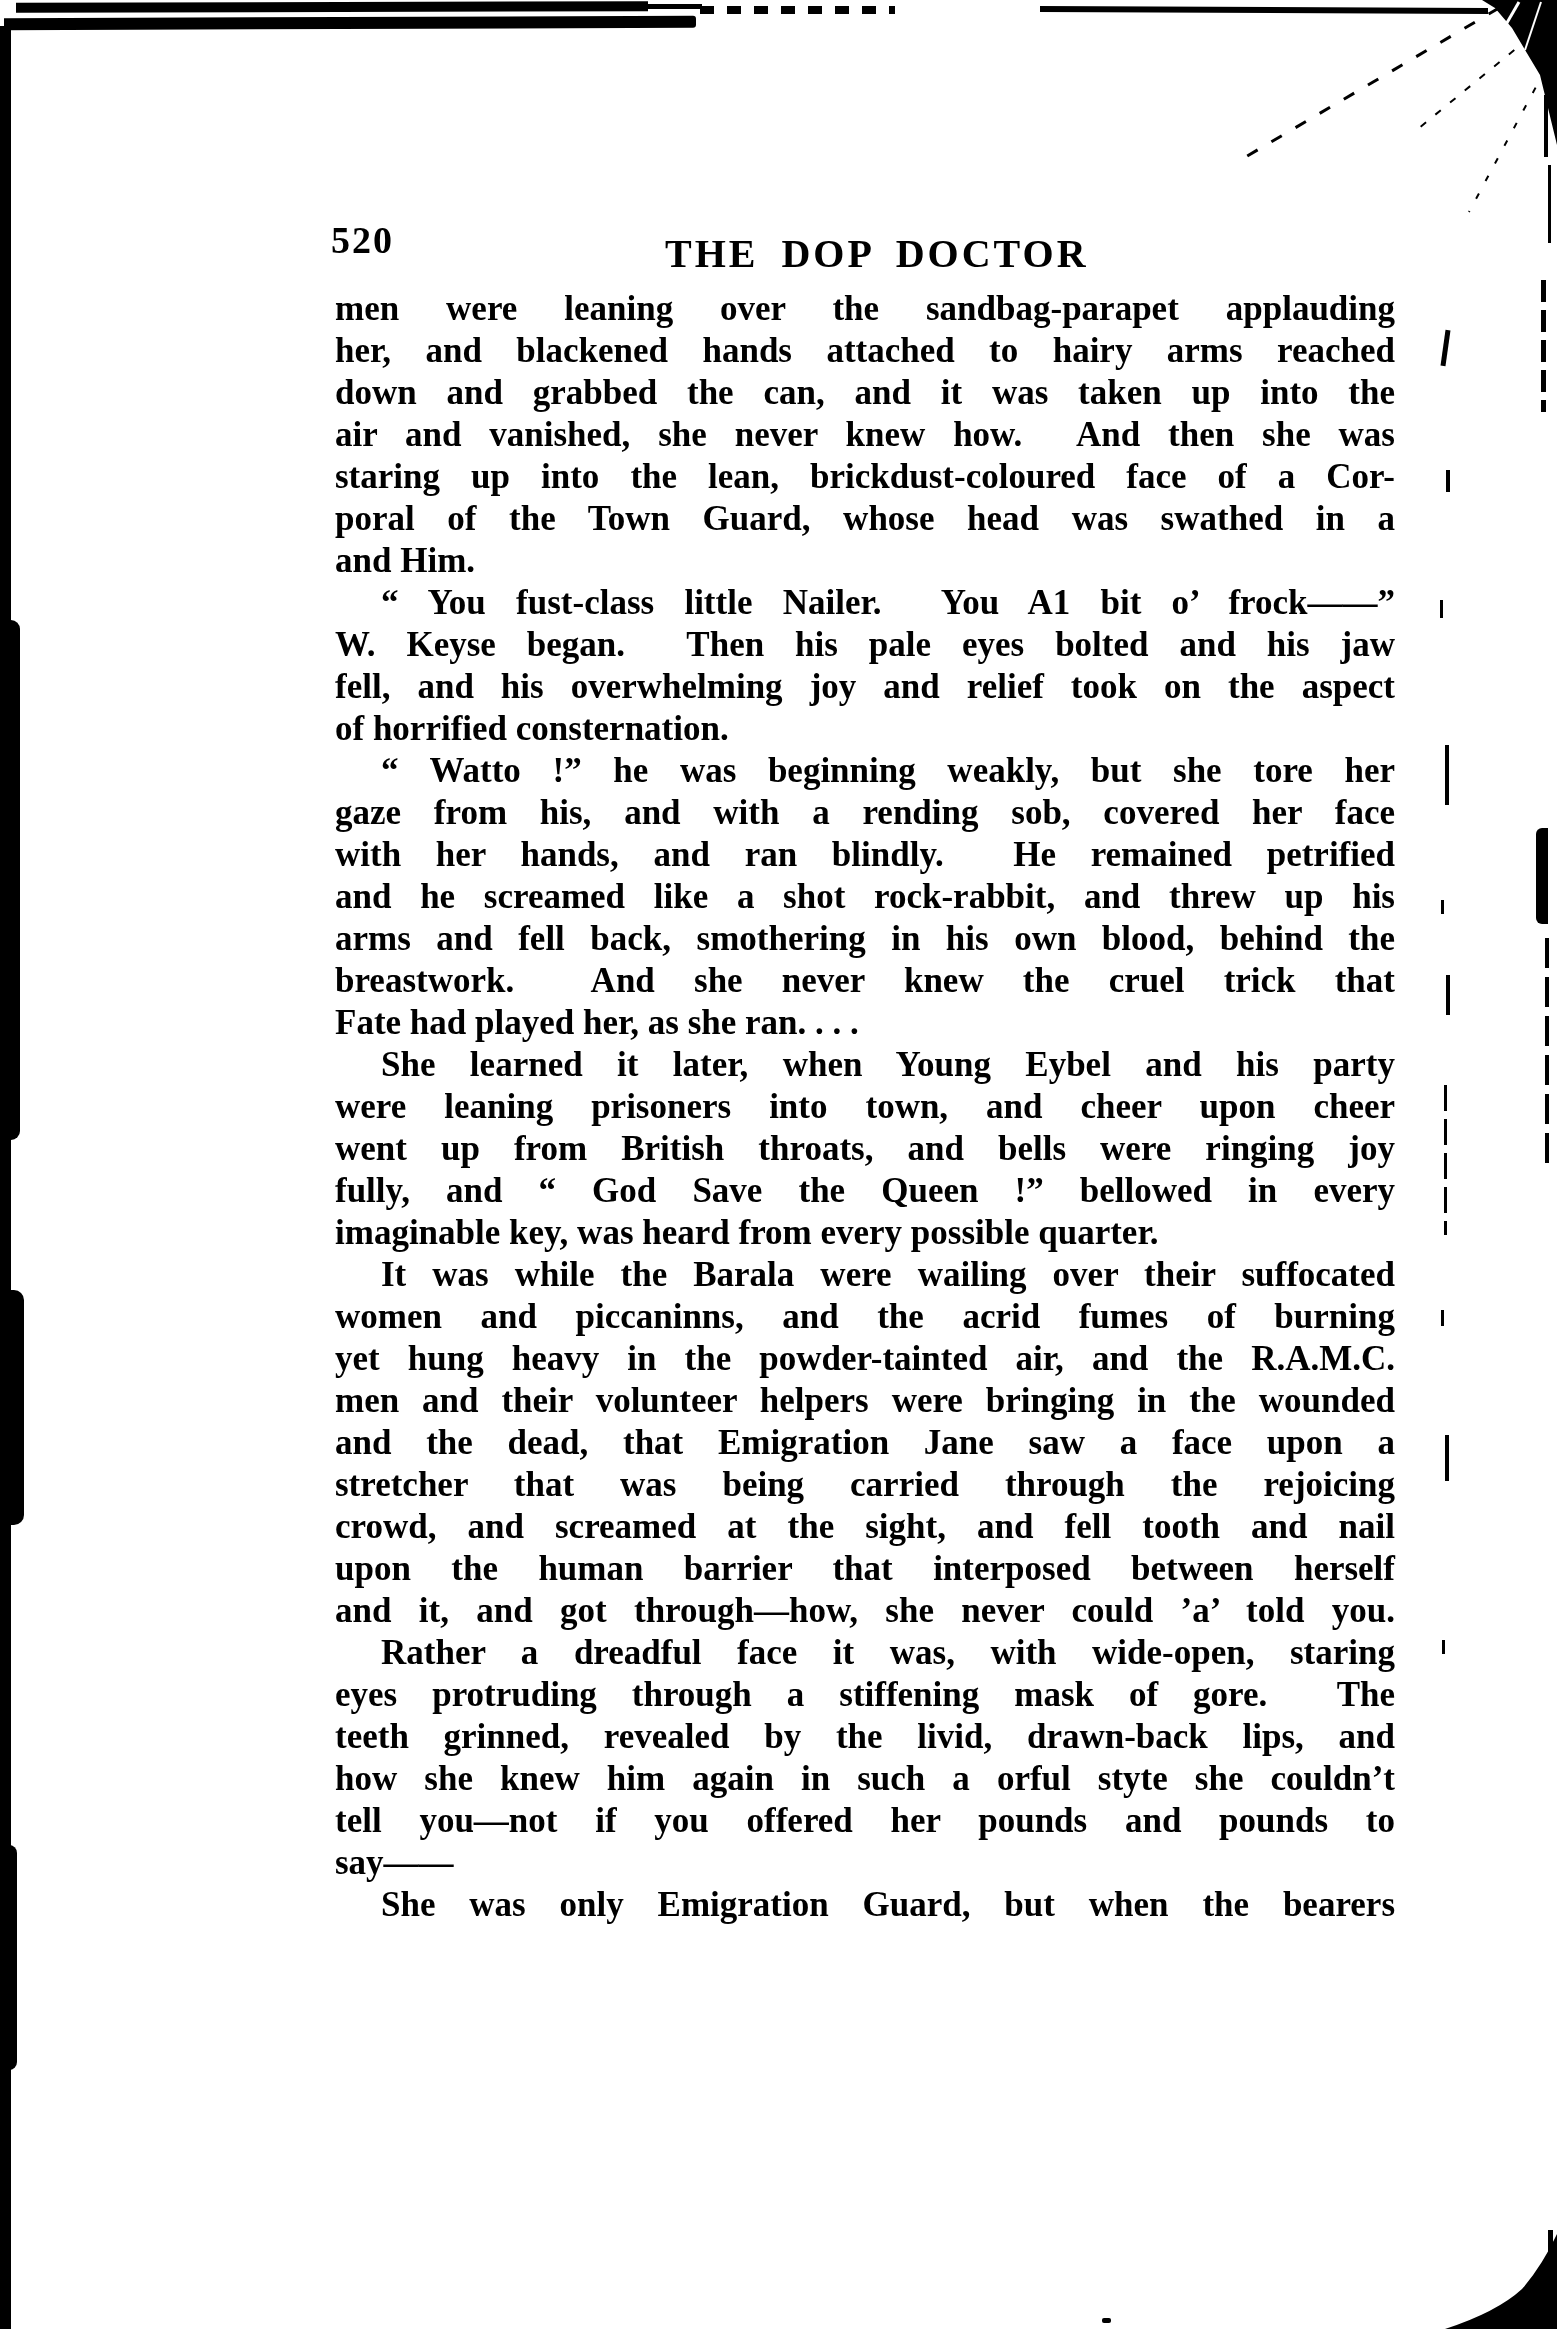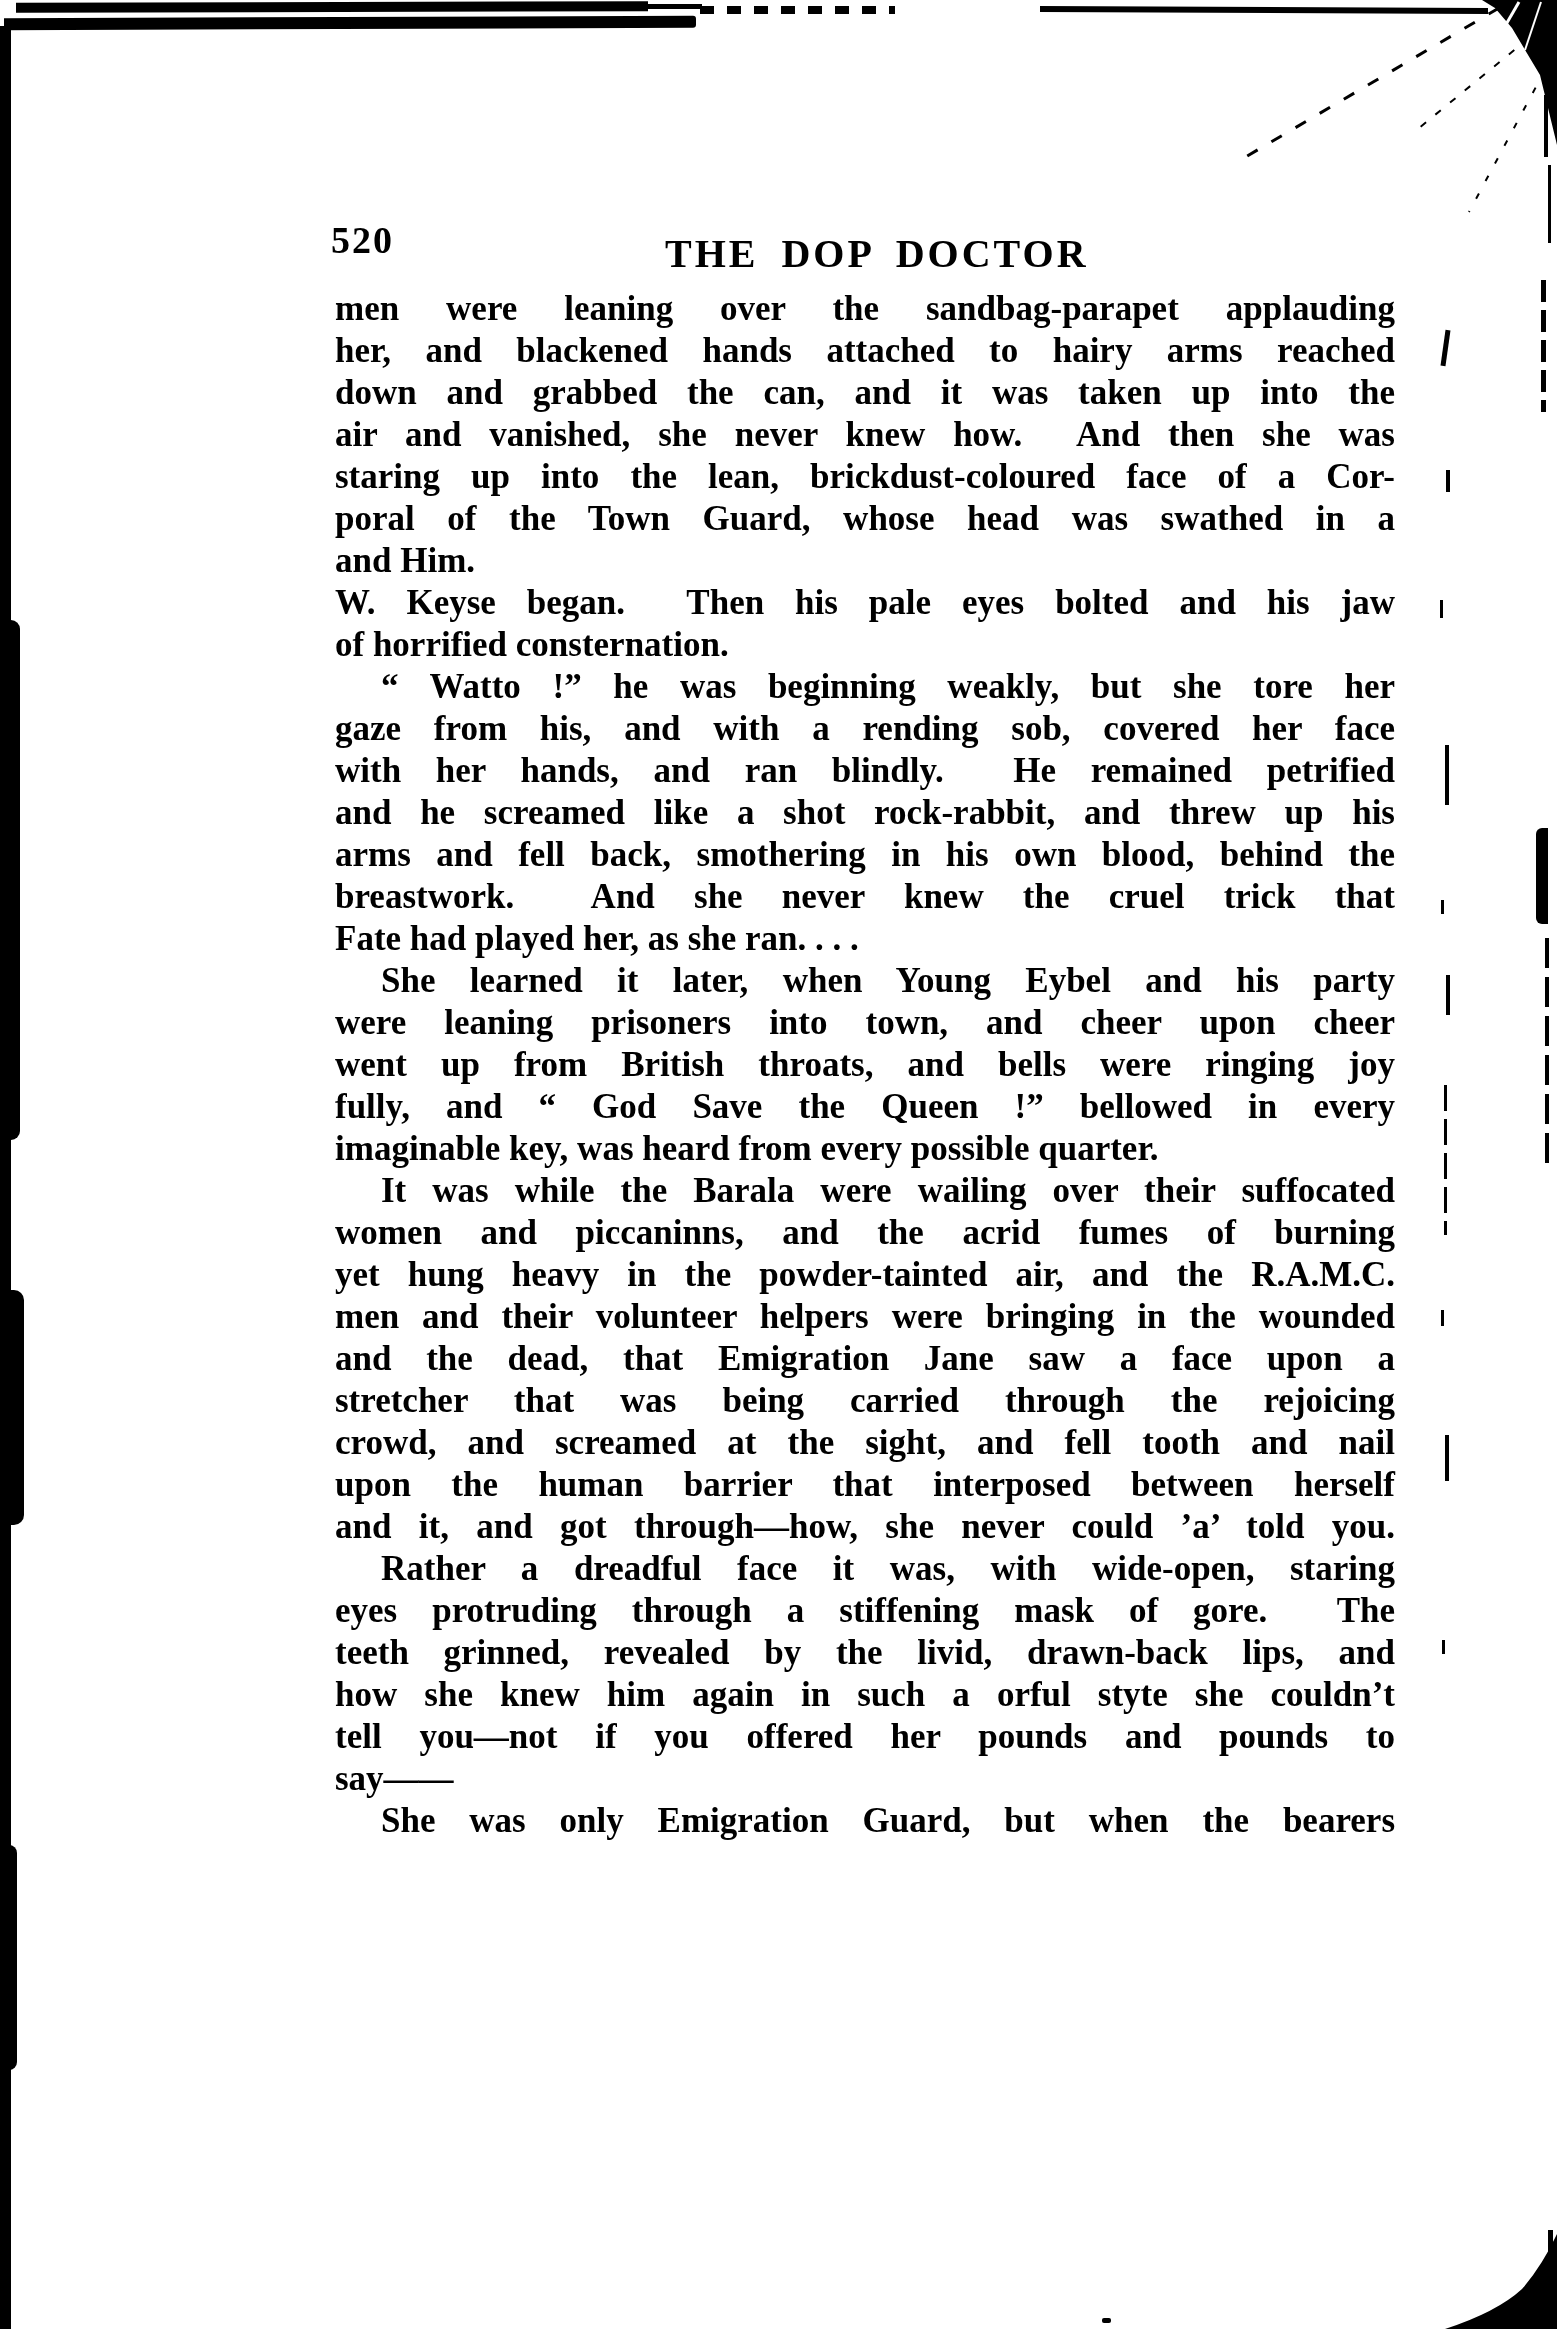--- a/index.html
+++ b/index.html
@@ -113,21 +113,23 @@
 </div>
 
 <div class="body-text">
     <div class="line just">men were leaning over the sandbag-parapet applauding</div>
     <div class="line just">her, and blackened hands attached to hairy arms reached</div>
     <div class="line just">down and grabbed the can, and it was taken up into the</div>
     <div class="line just">air and vanished, she never knew how.&nbsp; And then she was</div>
     <div class="line just">staring up into the lean, brickdust-coloured face of a Cor-</div>
     <div class="line just">poral of the Town Guard, whose head was swathed in a</div>
     <div class="line">and Him.</div>
+    <div class="line just indent">“ You fust-class little Nailer.&nbsp; You A1 bit o’ frock——”</div>
     <div class="line just">W. Keyse began.&nbsp; Then his pale eyes bolted and his jaw</div>
+    <div class="line just">fell, and his overwhelming joy and relief took on the aspect</div>
     <div class="line">of horrified consternation.</div>
     <div class="line just indent">“ Watto !” he was beginning weakly, but she tore her</div>
     <div class="line just">gaze from his, and with a rending sob, covered her face</div>
     <div class="line just">with her hands, and ran blindly.&nbsp; He remained petrified</div>
     <div class="line just">and he screamed like a shot rock-rabbit, and threw up his</div>
     <div class="line just">arms and fell back, smothering in his own blood, behind the</div>
     <div class="line just">breastwork.&nbsp; And she never knew the cruel trick that</div>
     <div class="line">Fate had played her, as she ran. . . .</div>
     <div class="line just indent">She learned it later, when Young Eybel and his party</div>
     <div class="line just">were leaning prisoners into town, and cheer upon cheer</div>

